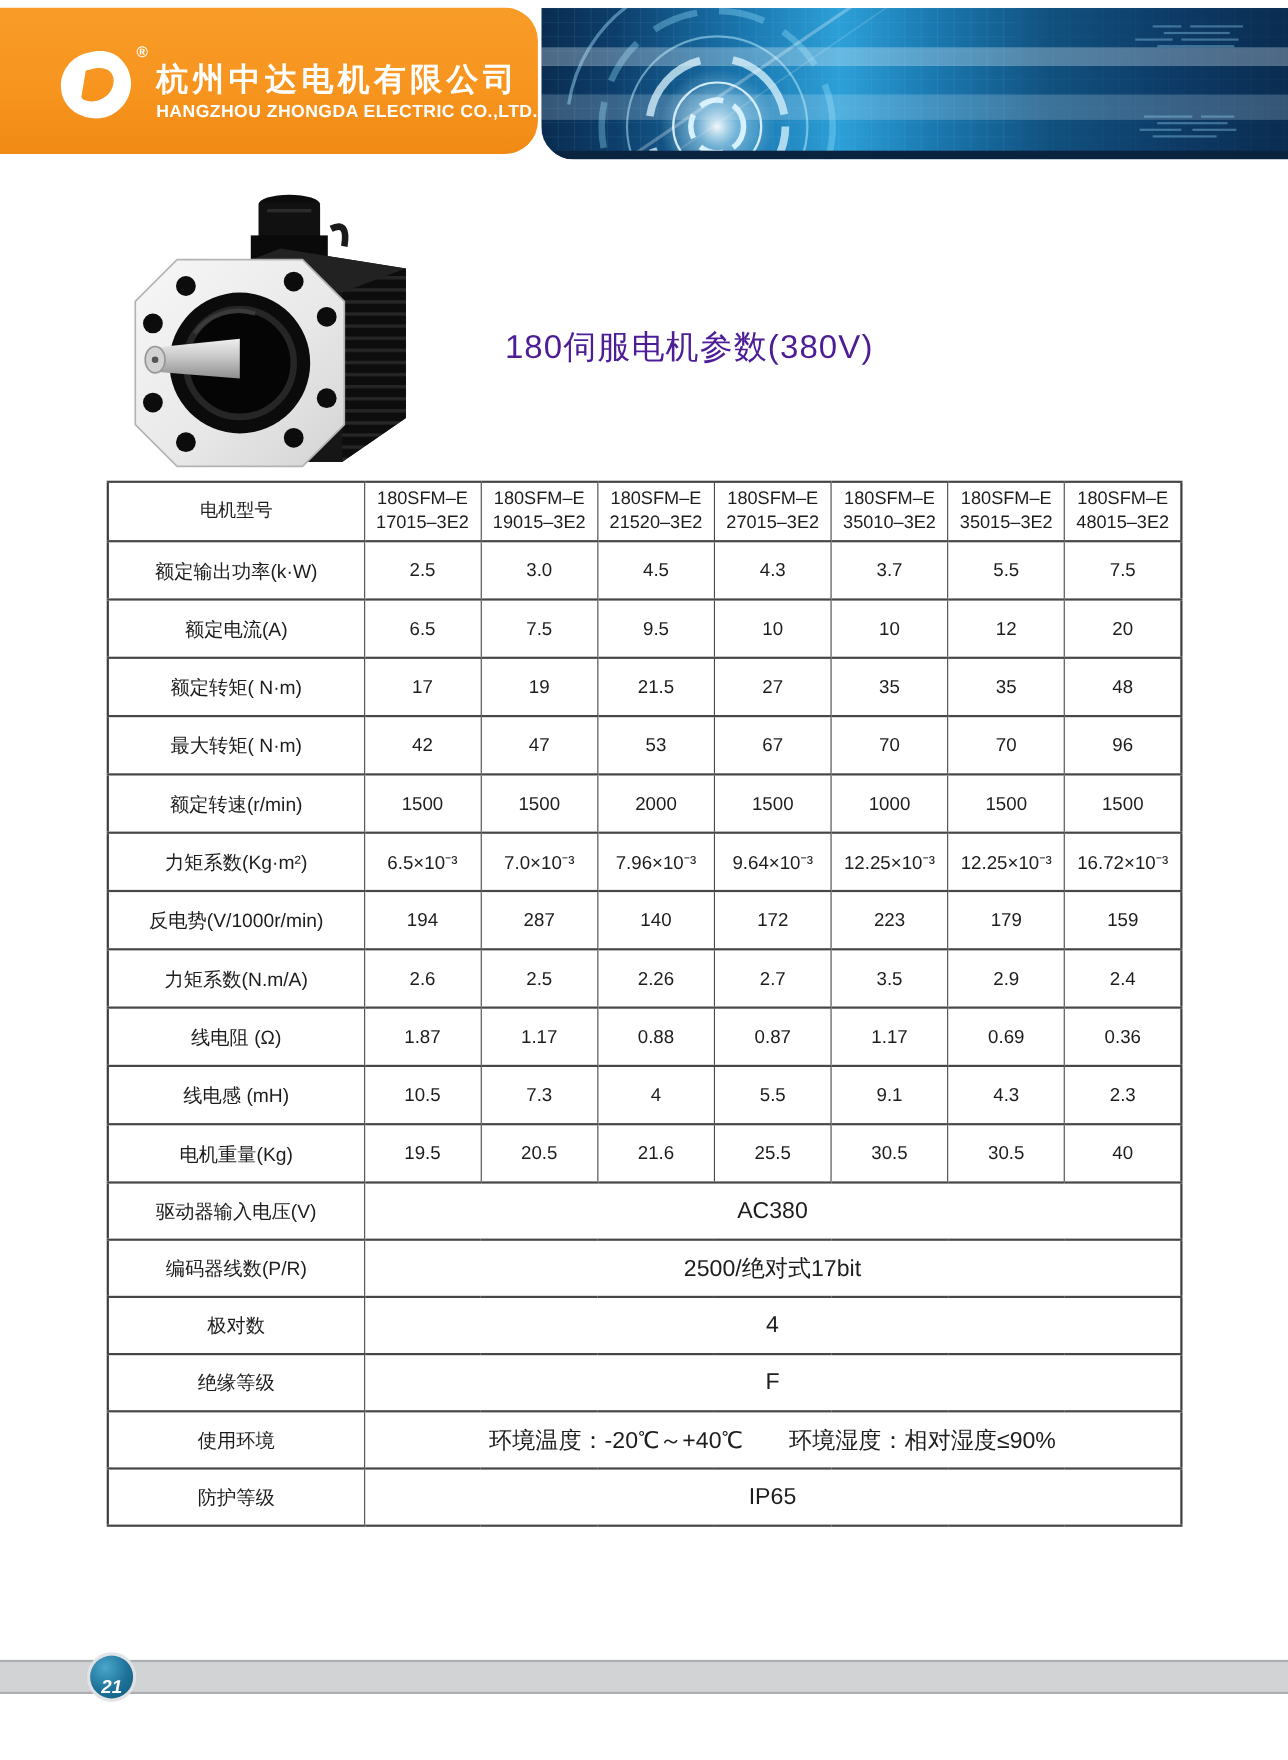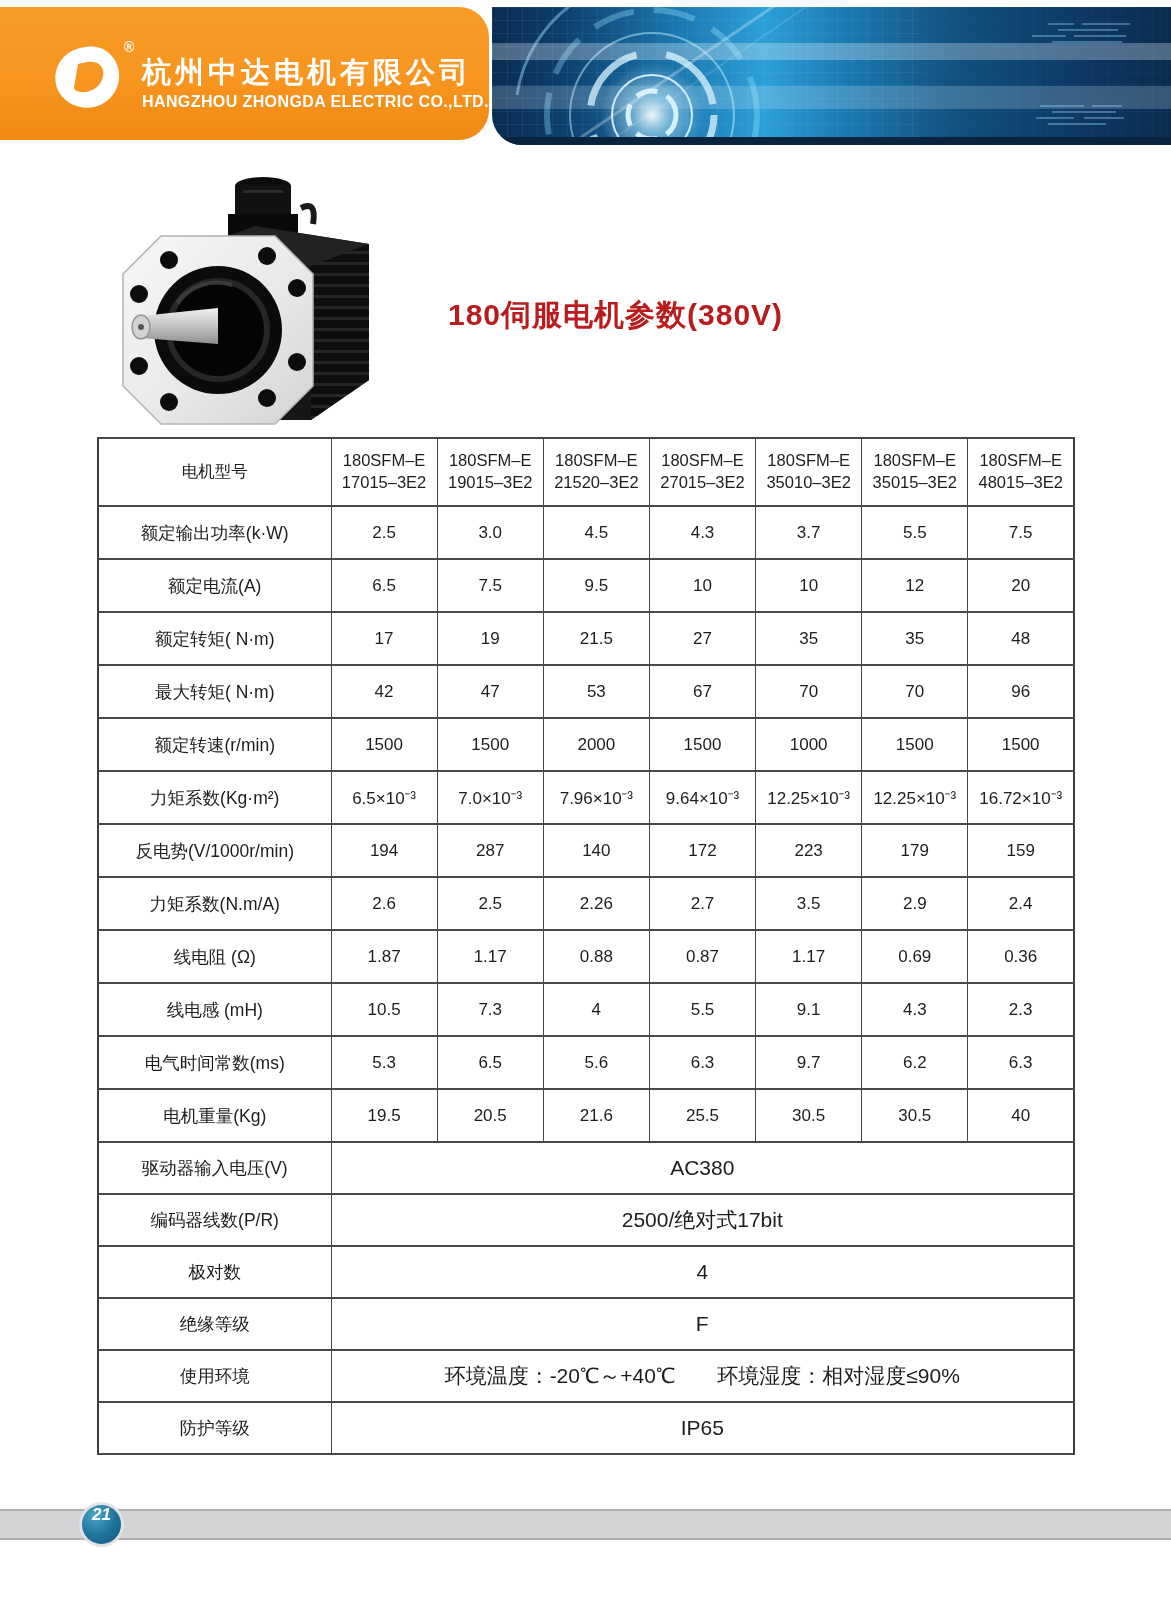--- a/index.html
+++ b/index.html
@@ -17,43 +17,43 @@
   .brand-en{position:absolute;left:142px;top:86px;color:#fff;font-size:16px;font-weight:bold;
     letter-spacing:.4px;white-space:nowrap;}
   .banner{position:absolute;left:492px;top:7px;width:679px;height:138px;
     border-radius:0 0 0 30px;overflow:hidden;}
   .banner svg{display:block;width:100%;height:100%;}
 
   
   .motor-svg{position:absolute;left:105px;top:168px;width:300px;height:258px;}
 
   
-  .page-title{position:absolute;left:448px;top:295px;margin:0;font-size:30px;font-weight:700;
-    color:#b91c1c;letter-spacing:1px;white-space:nowrap;}
+  .page-title{position:absolute;left:459px;top:295px;margin:0;font-size:30px;font-weight:400;
+    color:#4c1d95;letter-spacing:1px;white-space:nowrap;}
 
   
   .spec{position:absolute;left:97px;top:437px;width:978px;border-collapse:collapse;
     table-layout:fixed;color:#1d1d1d;border:2.5px solid #3d3d3d;}
   .spec th,.spec td{border:1.5px solid #474747;border-top-width:2px;border-bottom-width:2px;
     text-align:center;vertical-align:middle;padding:0;font-weight:normal;overflow:hidden;}
-  .spec thead tr{height:68px;}
+  .spec thead tr{height:54px;}
   .spec tbody tr{height:53px;}
   .spec tbody tr.span-row{height:52px;}
   .spec th{font-size:16.5px;line-height:1.32;}
   .spec td{font-size:17px;}
   .spec td.lbl{font-size:17.5px;}
   .spec td.spanval{font-size:21px;}
 
   
   .footer-bar{position:absolute;left:0;top:1509px;width:1171px;height:27px;background:#d2d3d5;
     border-top:2px solid #aeafb2;border-bottom:2px solid #aeafb2;}
   .page-badge{position:absolute;left:82px;top:-6px;width:39px;height:39px;border-radius:50%;
     background:radial-gradient(circle at 35% 28%,#4aa6cb 0%,#1d7198 55%,#115a7d 100%);
     box-shadow:0 0 0 3px rgba(225,227,230,.95),0 1px 3px rgba(0,0,0,.35);
-    display:flex;align-items:flex-start;justify-content:center;}
+    display:flex;align-items:flex-end;justify-content:center;}
   .page-badge span{color:#fff;font-size:17px;font-weight:bold;font-style:italic;}
 </style>
 </head>
 <body>
 
 <div id="page">
 
   <div class="orange-block">
     <svg class="logo-svg" viewBox="0 0 74 74">
       <path fill="#ffffff" fill-rule="evenodd" d="M30,5 C12,9 1,27 7,45 C13,62 36,70 52,61 C71,51 75,26 60,11 C52,3 41,2 30,5 Z
@@ -310,30 +310,20 @@
           <td class="lbl">线电感 (mH)</td>
           <td>10.5</td>
           <td>7.3</td>
           <td>4</td>
           <td>5.5</td>
           <td>9.1</td>
           <td>4.3</td>
           <td>2.3</td>
         </tr>
         <tr>
-          <td class="lbl">电气时间常数(ms)</td>
-          <td>5.3</td>
-          <td>6.5</td>
-          <td>5.6</td>
-          <td>6.3</td>
-          <td>9.7</td>
-          <td>6.2</td>
-          <td>6.3</td>
-        </tr>
-        <tr>
           <td class="lbl">电机重量(Kg)</td>
           <td>19.5</td>
           <td>20.5</td>
           <td>21.6</td>
           <td>25.5</td>
           <td>30.5</td>
           <td>30.5</td>
           <td>40</td>
         </tr>
         <tr class="span-row">

